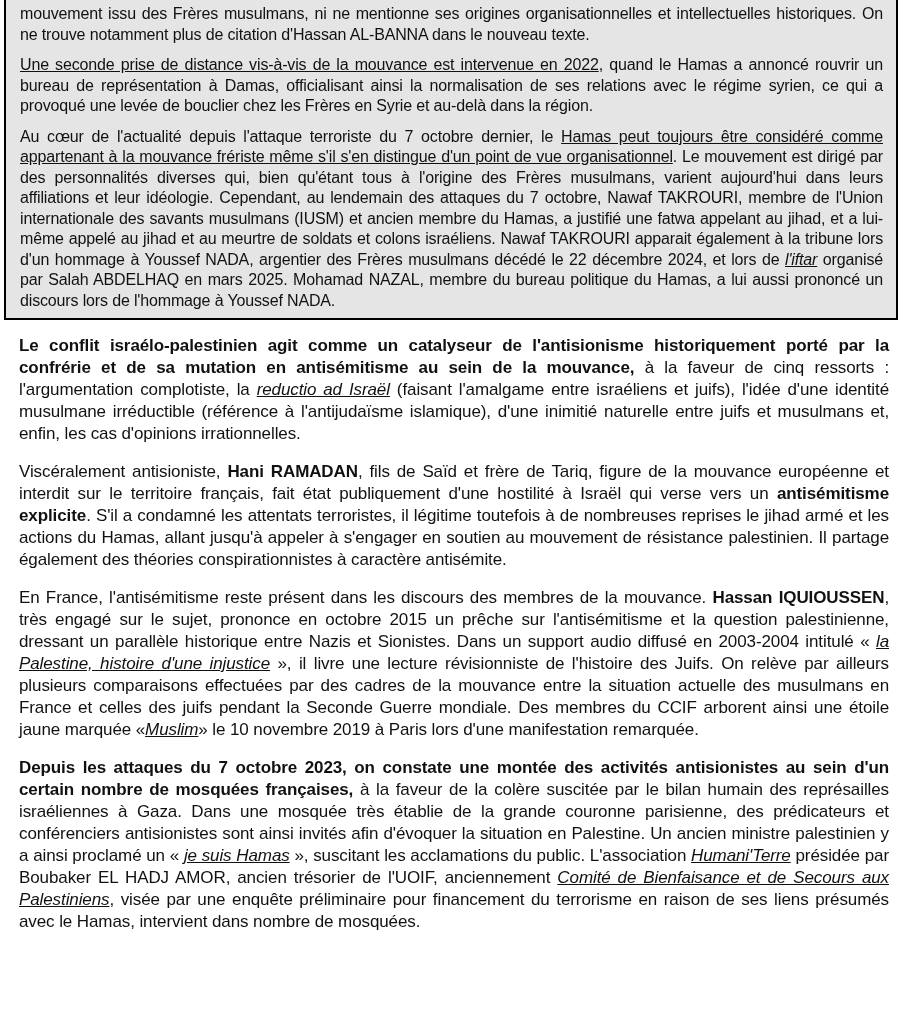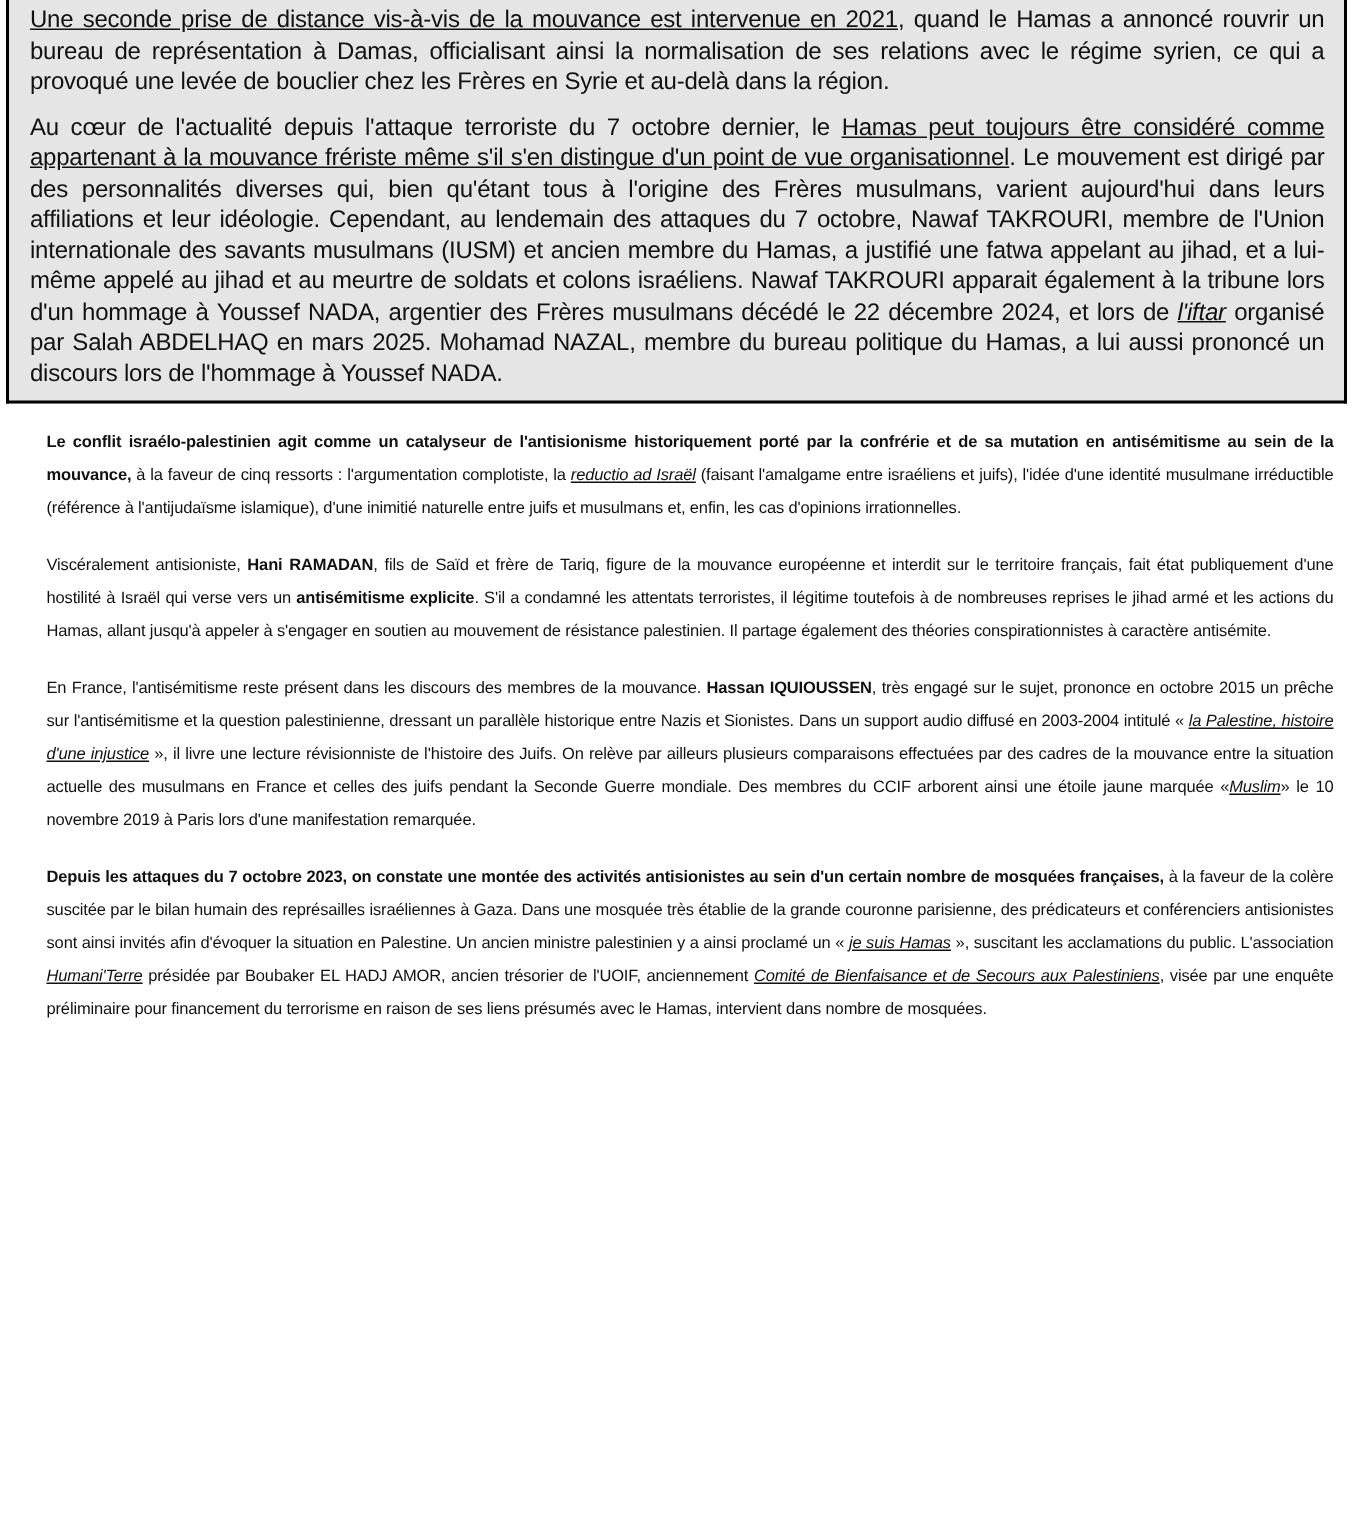--- a/index.html
+++ b/index.html
@@ -28,38 +28,39 @@
     padding: 4px 13px 7px 14px;
     font-size: 16px;
     line-height: 20.5px;
     text-align: justify;
     letter-spacing: -0.15px;
   }
   .boxed-section p { margin: 0 0 10px 0; }
   .boxed-section p:last-child { margin-bottom: 0; }
   .body-section {
     box-sizing: border-box;
-    padding: 15px 17px 0 31px;
-    font-size: 11px;
+    padding: 15px 17px 0 19px;
+    font-size: 17px;
     line-height: 22px;
     text-align: justify;
     letter-spacing: -0.1px;
   }
   .body-section p { margin: 0 0 16px 0; }
   .body-section p:last-child { margin-bottom: 0; }
   .b { font-weight: bold; }
   .i { font-style: italic; text-decoration: underline; }
   .u { text-decoration: underline; }
 </style>
 </head>
 <body style="background: rgb(255, 255, 255);">
 
 <div class="page" style="color: rgb(17, 17, 17);">
   <div class="boxed-section" style="background: rgb(229, 229, 229); border-color: rgb(0, 0, 0);">
-      <p><span class="u">Une seconde prise de distance vis-à-vis de la mouvance est intervenue en 2021</span><span>, quand le Hamas a annoncé rouvrir un bureau de représentation à Damas, officialisant ainsi la normalisation de ses relations avec le régime syrien, ce qui a provoqué une levée de bouclier chez les Frères en Syrie et au-delà dans la région.</span></p>
+      <p><span>mouvement issu des Frères musulmans, ni ne mentionne ses origines organisationnelles et intellectuelles historiques. On ne trouve notamment plus de citation d'Hassan AL-BANNA dans le nouveau texte.</span></p>
+      <p><span class="u">Une seconde prise de distance vis-à-vis de la mouvance est intervenue en 2022</span><span>, quand le Hamas a annoncé rouvrir un bureau de représentation à Damas, officialisant ainsi la normalisation de ses relations avec le régime syrien, ce qui a provoqué une levée de bouclier chez les Frères en Syrie et au-delà dans la région.</span></p>
       <p><span>Au cœur de l'actualité depuis l'attaque terroriste du 7 octobre dernier, le </span><span class="u">Hamas peut toujours être considéré comme appartenant à la mouvance frériste même s'il s'en distingue d'un point de vue organisationnel</span><span>. Le mouvement est dirigé par des personnalités diverses qui, bien qu'étant tous à l'origine des Frères musulmans, varient aujourd'hui dans leurs affiliations et leur idéologie. Cependant, au lendemain des attaques du 7 octobre, Nawaf TAKROURI, membre de l'Union internationale des savants musulmans (IUSM) et ancien membre du Hamas, a justifié une fatwa appelant au jihad, et a lui-même appelé au jihad et au meurtre de soldats et colons israéliens. Nawaf TAKROURI apparait également à la tribune lors d'un hommage à Youssef NADA, argentier des Frères musulmans décédé le 22 décembre 2024, et lors de </span><span class="i">l'iftar</span><span> organisé par Salah ABDELHAQ en mars 2025. Mohamad NAZAL, membre du bureau politique du Hamas, a lui aussi prononcé un discours lors de l'hommage à Youssef NADA.</span></p>
     </div>
   <div class="body-section">
       <p><span class="b">Le conflit israélo-palestinien agit comme un catalyseur de l'antisionisme historiquement porté par la confrérie et de sa mutation en antisémitisme au sein de la mouvance,</span><span> à la faveur de cinq ressorts : l'argumentation complotiste, la </span><span class="i">reductio ad Israël</span><span> (faisant l'amalgame entre israéliens et juifs), l'idée d'une identité musulmane irréductible (référence à l'antijudaïsme islamique), d'une inimitié naturelle entre juifs et musulmans et, enfin, les cas d'opinions irrationnelles.</span></p>
       <p><span>Viscéralement antisioniste, </span><span class="b">Hani RAMADAN</span><span>, fils de Saïd et frère de Tariq, figure de la mouvance européenne et interdit sur le territoire français, fait état publiquement d'une hostilité à Israël qui verse vers un </span><span class="b">antisémitisme explicite</span><span>. S'il a condamné les attentats terroristes, il légitime toutefois à de nombreuses reprises le jihad armé et les actions du Hamas, allant jusqu'à appeler à s'engager en soutien au mouvement de résistance palestinien. Il partage également des théories conspirationnistes à caractère antisémite.</span></p>
       <p><span>En France, l'antisémitisme reste présent dans les discours des membres de la mouvance. </span><span class="b">Hassan IQUIOUSSEN</span><span>, très engagé sur le sujet, prononce en octobre 2015 un prêche sur l'antisémitisme et la question palestinienne, dressant un parallèle historique entre Nazis et Sionistes. Dans un support audio diffusé en 2003-2004 intitulé « </span><span class="i">la Palestine, histoire d'une injustice</span><span> », il livre une lecture révisionniste de l'histoire des Juifs. On relève par ailleurs plusieurs comparaisons effectuées par des cadres de la mouvance entre la situation actuelle des musulmans en France et celles des juifs pendant la Seconde Guerre mondiale. Des membres du CCIF arborent ainsi une étoile jaune marquée «</span><span class="i">Muslim</span><span>» le 10 novembre 2019 à Paris lors d'une manifestation remarquée.</span></p>
       <p><span class="b">Depuis les attaques du 7 octobre 2023, on constate une montée des activités antisionistes au sein d'un certain nombre de mosquées françaises,</span><span> à la faveur de la colère suscitée par le bilan humain des représailles israéliennes à Gaza. Dans une mosquée très établie de la grande couronne parisienne, des prédicateurs et conférenciers antisionistes sont ainsi invités afin d'évoquer la situation en Palestine. Un ancien ministre palestinien y a ainsi proclamé un « </span><span class="i">je suis Hamas</span><span> », suscitant les acclamations du public. L'association </span><span class="i">Humani'Terre</span><span> présidée par Boubaker EL HADJ AMOR, ancien trésorier de l'UOIF, anciennement </span><span class="i">Comité de Bienfaisance et de Secours aux Palestiniens</span><span>, visée par une enquête préliminaire pour financement du terrorisme en raison de ses liens présumés avec le Hamas, intervient dans nombre de mosquées.</span></p>
     </div>
 </div>
 

